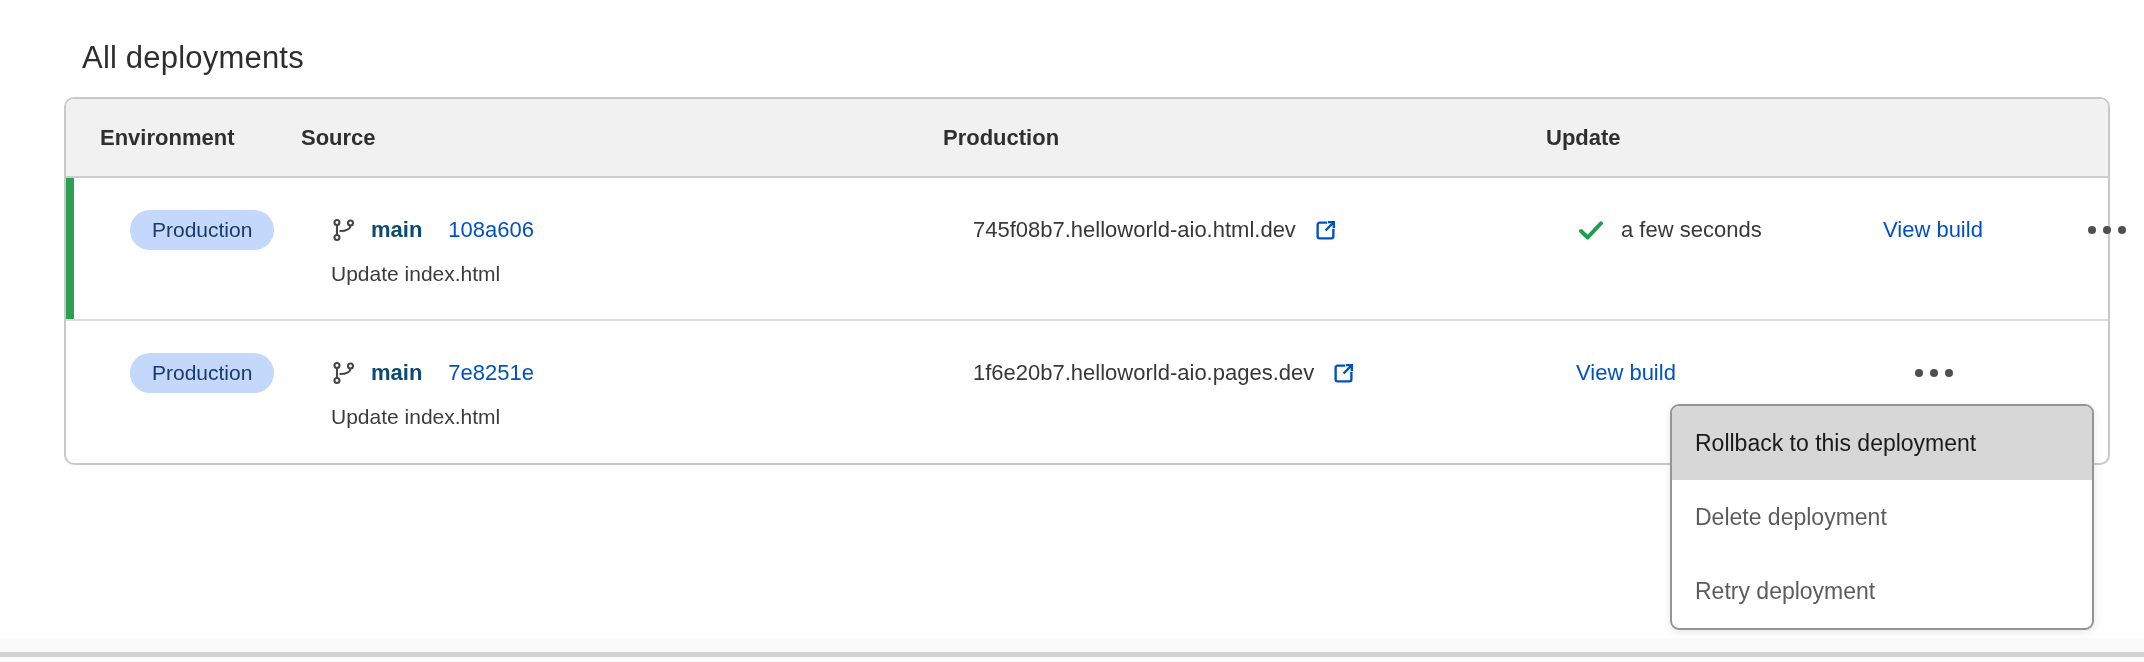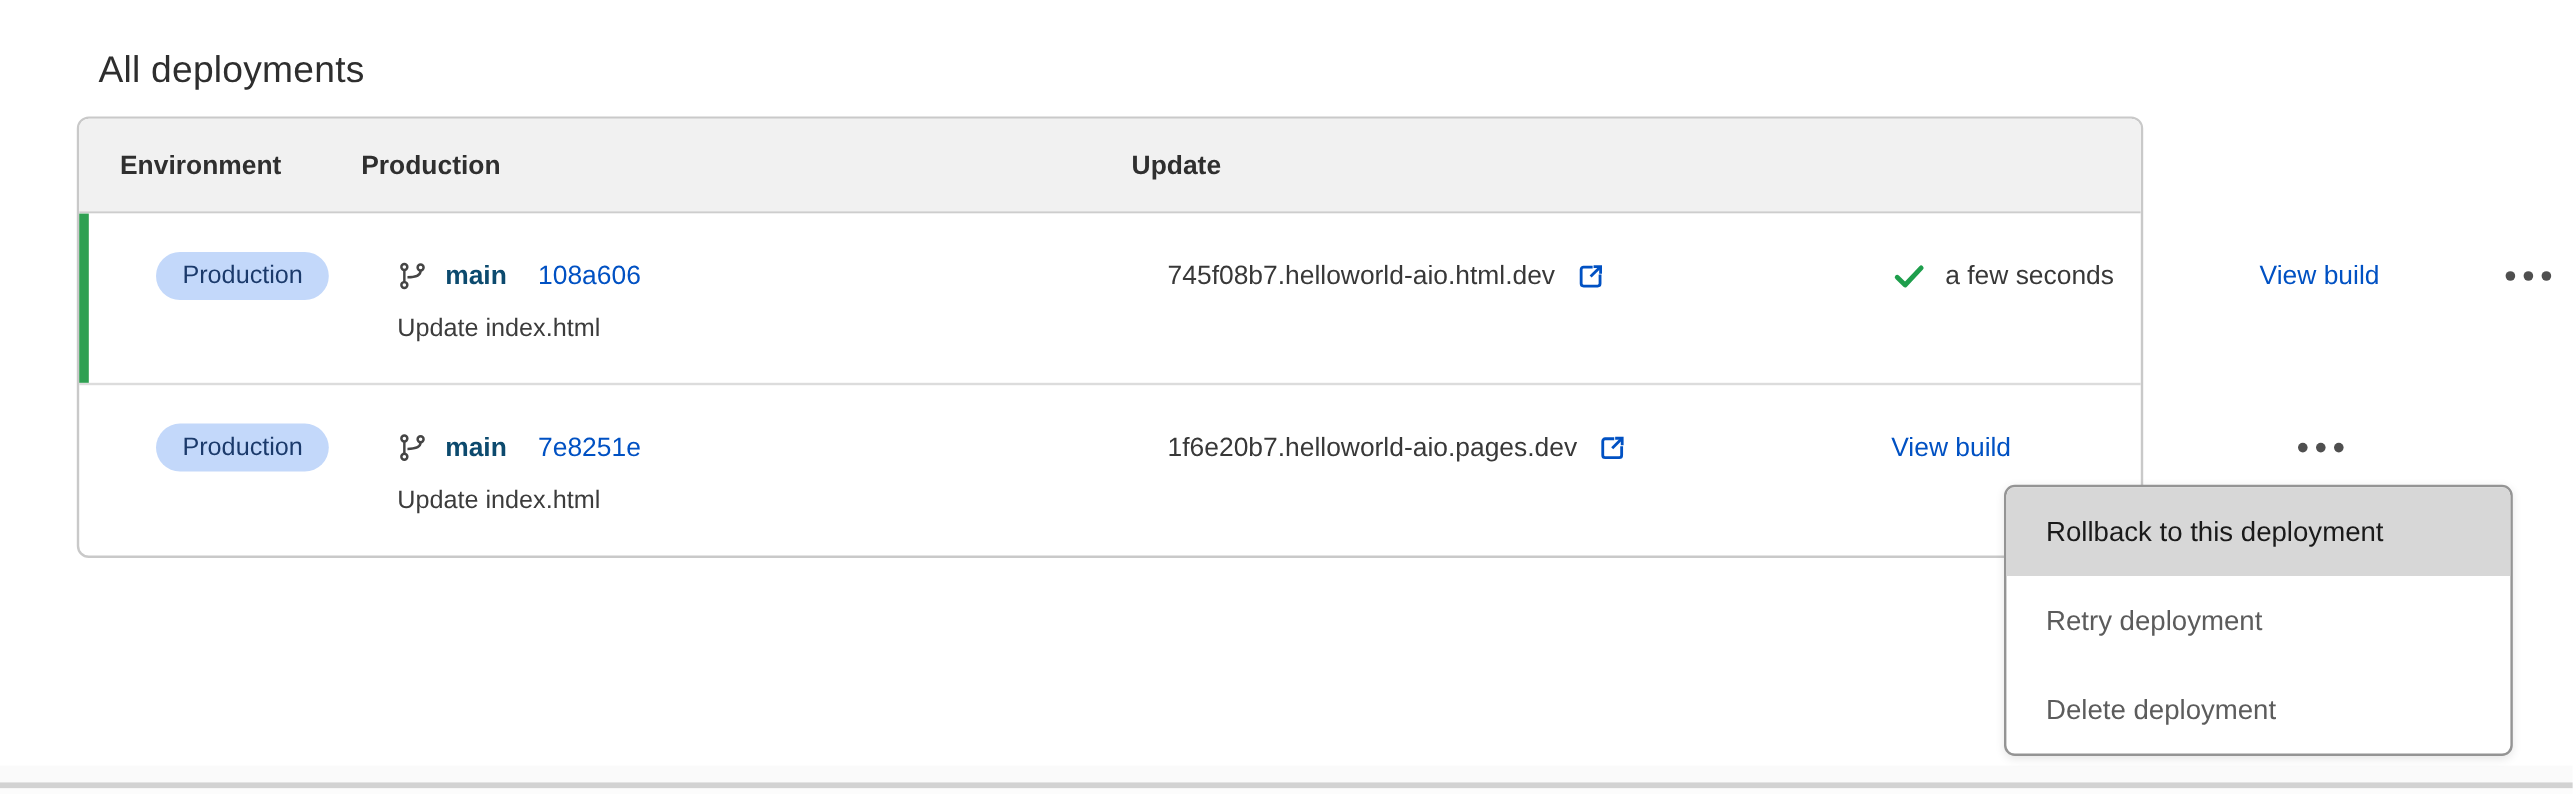--- a/index.html
+++ b/index.html
@@ -6,21 +6,21 @@
   body{
     width:2144px;height:662px;position:relative;background:#ffffff;
     font-family:"Liberation Sans", sans-serif;color:#333;overflow:hidden;
   }
   .page-title{
     position:absolute;left:66px;top:24px;margin:16px;
     font-size:31px;font-weight:400;color:#2e2e2e;letter-spacing:.2px;
   }
   
   .deploy-table{
-    position:absolute;left:64px;top:97px;width:1722px;
+    position:absolute;left:64px;top:97px;width:2046px;
     border:2px solid #c9c9c9;border-radius:10px;background:#fff;
     box-sizing:border-box;
   }
   .thead{
     display:grid;grid-template-columns:235px 642px 603px 307px 173px 1fr;
     height:77px;align-items:center;background:#f1f1f1;
     border-bottom:2px solid #cdcdcd;border-radius:8px 8px 0 0;
     font-size:22px;font-weight:700;color:#2f2f2f;
   }
   .th-env{padding-left:34px;}
@@ -52,37 +52,38 @@
     padding:10px;border:none;background:transparent;margin-left:22px;
   }
   .kebab .dot{width:8px;height:8px;border-radius:50%;background:#4f4f4f;}
   
   .ctx-menu{
     position:absolute;left:1670px;top:404px;width:424px;z-index:10;
     background:#ffffff;border:2px solid #949494;border-radius:9px;
     overflow:hidden;box-shadow:0 2px 8px rgba(0,0,0,.10);box-sizing:border-box;
   }
   .ctx-item{
-    height:74px;display:flex;align-items:center;padding-left:33px;
+    height:74px;display:flex;align-items:center;padding-left:23px;
     font-size:23px;color:#5c5c5c;cursor:pointer;box-sizing:border-box;
   }
   .ctx-item.highlight{background:#d7d7d7;color:#1a1a1a;}
   
   .bottom-band{position:absolute;left:0;top:638px;width:2144px;height:14px;background:#fafafa;}
   .bottom-line{position:absolute;left:0;top:652px;width:2144px;height:5px;background:#d2d2d2;}
   .bottom-under{position:absolute;left:0;top:657px;width:2144px;height:5px;background:#fcfcfc;}
 </style>
 </head>
 <body>
 
 <h1 class="page-title">All deployments</h1>
 
 <div class="deploy-table">
   <div class="thead">
     <div class="th-env">Environment</div>
+    <div>Source</div>
     <div>Production</div>
     <div>Update</div>
     <div></div>
     <div></div>
   </div>
 
   <div class="trow first">
     <div class="active-bar"></div>
     <div class="cell cell-env">
       <div class="line1">
@@ -189,19 +190,19 @@
           <span class="dot"></span>
           <span class="dot"></span>
         </button>
       </div>
     </div>
   </div>
 </div>
 
 <div class="ctx-menu">
   <div class="ctx-item highlight">Rollback to this deployment</div>
+  <div class="ctx-item">Delete deployment</div>
   <div class="ctx-item">Retry deployment</div>
-  <div class="ctx-item">Delete deployment</div>
 </div>
 
 <div class="bottom-band"></div>
 <div class="bottom-line"></div>
 <div class="bottom-under"></div>
 
 </body></html>

